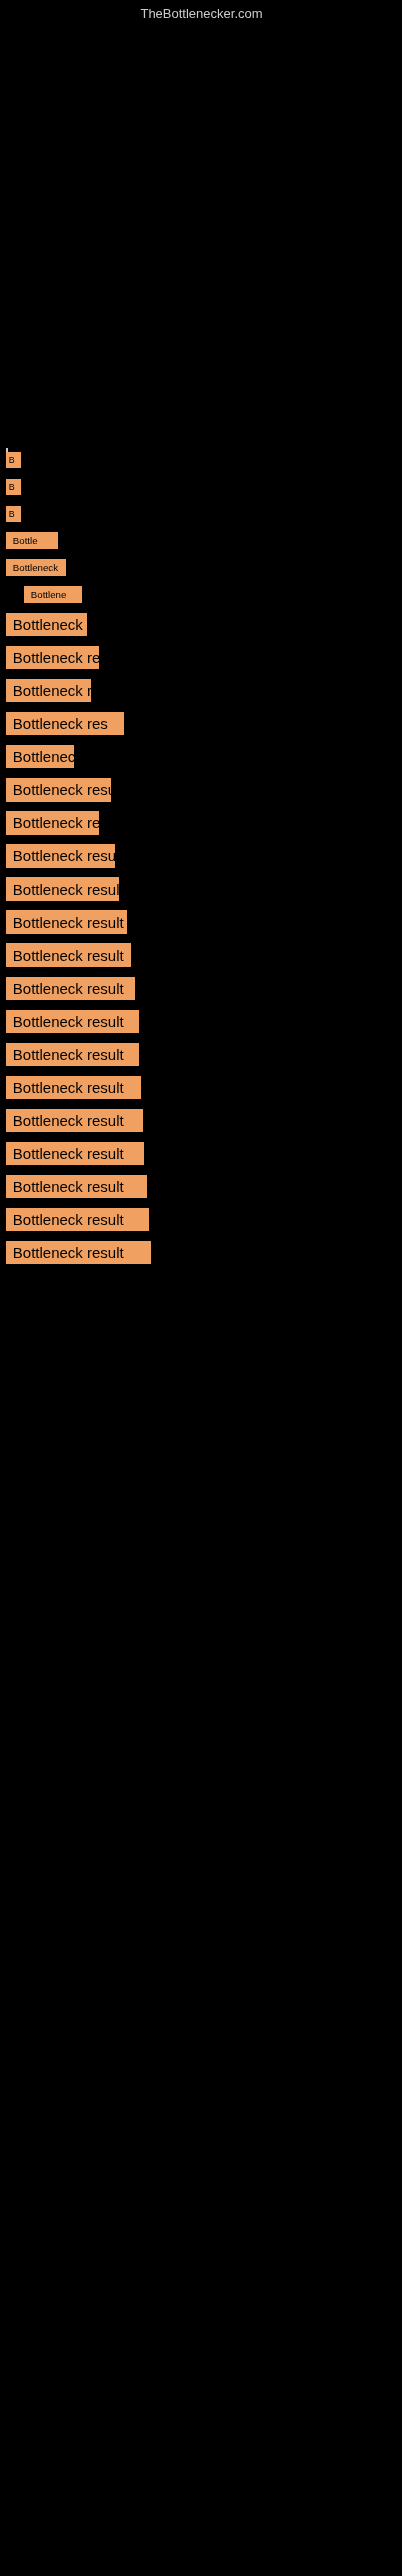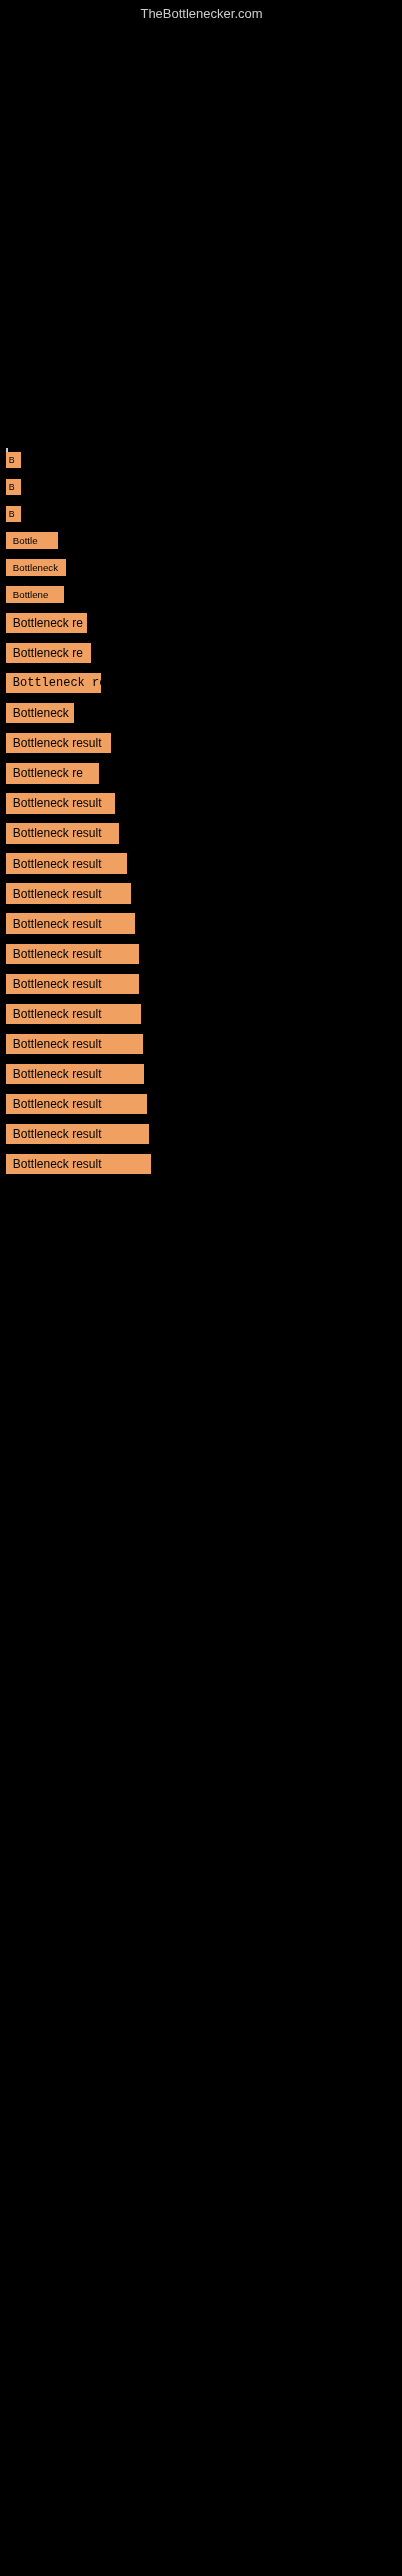--- a/index.html
+++ b/index.html
@@ -35,37 +35,37 @@
 
     .bottleneck-item {
       margin-bottom: 9.7px;
       padding-left: 6.4px;
     }
 
     .bottleneck-label {
       display: inline-block;
       background-color: #f0a060;
       color: #000000;
-      font-size: 12px;
+      font-size: 15px;
       font-weight: 500;
       padding: 3.2px 6.4px;
       white-space: nowrap;
     }
 
     
     .item-1 .bottleneck-label { width: 14.5px; font-size: 8.9px; padding: 3.2px 2.4px; }
     .item-2 .bottleneck-label { width: 14.5px; font-size: 8.9px; padding: 3.2px 2.4px; }
     .item-3 .bottleneck-label { width: 14.5px; font-size: 8.9px; padding: 3.2px 2.4px; }
     .item-4 .bottleneck-label { width: 52px; font-size: 9.7px; }
     .item-5 .bottleneck-label { width: 60px; font-size: 9.7px; }
-    .item-6 .bottleneck-label { width: 58px; font-size: 9.7px; }
+    .item-6 .bottleneck-label { width: 58px; font-size: 9.7px; margin-left: 18px; }
     .item-7 .bottleneck-label { width: 81px; }
     .item-8 .bottleneck-label { width: 93px; }
     .item-9 .bottleneck-label { width: 85px; }
-    .item-10 .bottleneck-label { width: 95px; font-family: Liberation Mono, monospace; }
+    .item-10 .bottleneck-label { width: 118px; }
     .item-11 .bottleneck-label { width: 68px; }
     .item-12 .bottleneck-label { width: 105px; }
     .item-13 .bottleneck-label { width: 93px; }
     .item-14 .bottleneck-label { width: 109px; }
     .item-15 .bottleneck-label { width: 113px; }
     .item-16 .bottleneck-label { width: 121px; }
     .item-17 .bottleneck-label { width: 125px; }
     .item-18 .bottleneck-label { width: 129px; }
     .item-19 .bottleneck-label { width: 133px; }
     .item-20 .bottleneck-label { width: 133px; }
@@ -94,20 +94,21 @@
 <div class="cursor-line"></div>
 
 <div class="items-container" id="items-container">
 <div class="bottleneck-item item-1"><span class="bottleneck-label">B</span></div>
     <div class="bottleneck-item item-2"><span class="bottleneck-label">B</span></div>
     <div class="bottleneck-item item-3"><span class="bottleneck-label">B</span></div>
     <div class="bottleneck-item item-4"><span class="bottleneck-label">Bottle</span></div>
     <div class="bottleneck-item item-5"><span class="bottleneck-label">Bottleneck</span></div>
     <div class="bottleneck-item item-6"><span class="bottleneck-label">Bottlene</span></div>
     <div class="bottleneck-item item-7"><span class="bottleneck-label">Bottleneck re</span></div>
+    <div class="bottleneck-item item-8"><span class="bottleneck-label">Bottleneck resu</span></div>
     <div class="bottleneck-item item-9"><span class="bottleneck-label">Bottleneck re</span></div>
     <div class="bottleneck-item item-10"><span class="bottleneck-label">Bottleneck res</span></div>
     <div class="bottleneck-item item-11"><span class="bottleneck-label">Bottleneck</span></div>
     <div class="bottleneck-item item-12"><span class="bottleneck-label">Bottleneck result</span></div>
     <div class="bottleneck-item item-13"><span class="bottleneck-label">Bottleneck re</span></div>
     <div class="bottleneck-item item-14"><span class="bottleneck-label">Bottleneck result</span></div>
     <div class="bottleneck-item item-15"><span class="bottleneck-label">Bottleneck result</span></div>
     <div class="bottleneck-item item-16"><span class="bottleneck-label">Bottleneck result</span></div>
     <div class="bottleneck-item item-17"><span class="bottleneck-label">Bottleneck result</span></div>
     <div class="bottleneck-item item-18"><span class="bottleneck-label">Bottleneck result</span></div>

